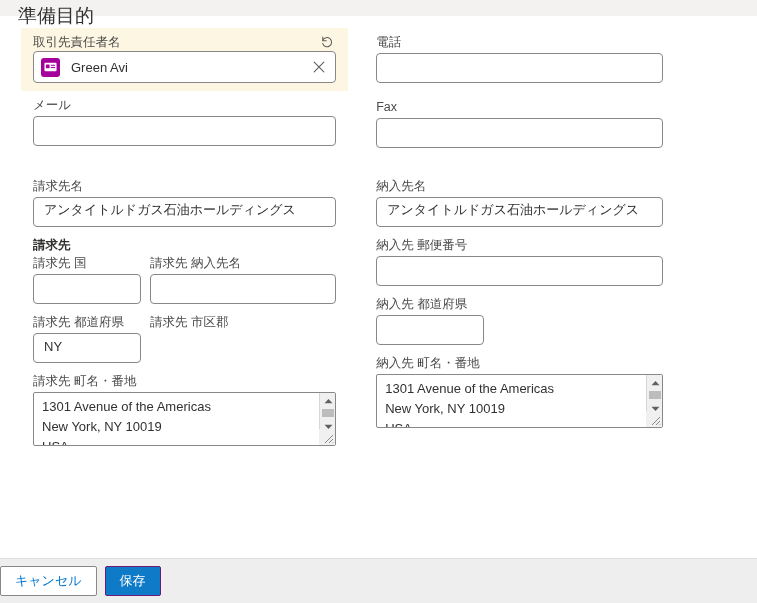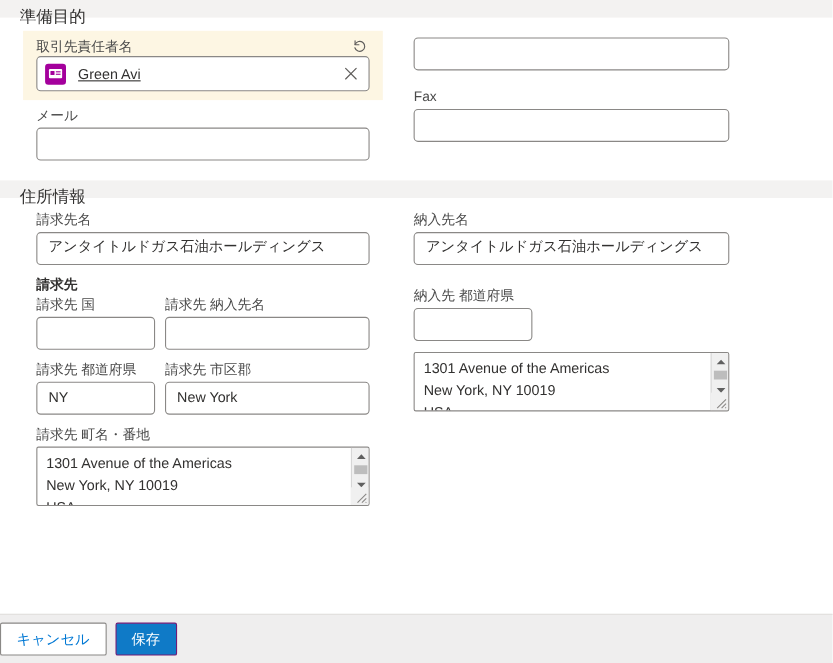--- a/index.html
+++ b/index.html
@@ -24,21 +24,21 @@
     width: 757px;
     height: 603px;
   }
 
   
   .section-header {
     background: #f3f2f1;
     height: 16px;
     line-height: 32px;
     padding: 0 0 0 18px;
-    font-size: 15px;
+    font-size: 19px;
     color: #323130;
     font-weight: 400;
     box-sizing: border-box;
   }
 
   
   .cols {
     display: flex;
     width: 699px;
     box-sizing: border-box;
@@ -112,21 +112,20 @@
   .lookup-box {
     position: relative;
     display: flex;
     align-items: center;
     height: 32px;
     background: #ffffff;
     border: 1px solid #8a8886;
     border-radius: 4px;
     box-sizing: border-box;
     padding: 0 6px 0 7px;
-    text-decoration: underline;
   }
   .contact-chip-icon {
     width: 19px;
     height: 19px;
     border-radius: 3px;
     background: #a4009c;
     flex: 0 0 auto;
     display: flex;
     align-items: center;
     justify-content: center;
@@ -295,33 +294,33 @@
 
       <div class="field">
         <div class="fld-label">メール</div>
         <input class="inp" type="text" value="" style="">
       </div>
     </div>
 
     <div class="col col-right">
       <div class="gap-6"></div>
       <div class="field">
+        <div class="fld-label">電話</div>
         <input class="inp" type="text" value="" style="">
       </div>
       <div class="gap-6"></div>
       <div class="field">
         <div class="fld-label">Fax</div>
         <input class="inp" type="text" value="" style="">
       </div>
     </div>
   </div>
 
   <div class="gap-18"></div>
 
-  <div class="section-header">住所情報</div>
 
   <div class="gap-12"></div>
 
   <div class="cols">
 
     <div class="col col-left">
 
       <div class="field">
         <div class="fld-label">請求先名</div>
         <input class="inp" type="text" value="アンタイトルドガス石油ホールディングス" style="">
@@ -342,21 +341,20 @@
 
       <div class="gap-10"></div>
 
       <div class="subrow">
         <div class="cell-narrow">
           <div class="fld-label">請求先 都道府県</div>
           <input class="inp" type="text" value="NY" style="">
         </div>
         <div class="cell-wide">
           <div class="fld-label">請求先 市区郡</div>
-          <input class="inp" type="text" value="New York" style="">
         </div>
       </div>
 
       <div class="gap-10"></div>
 
       <div>
         <div class="fld-label">請求先 町名・番地</div>
         <div class="ta-wrap">
           <div class="ta-text">1301 Avenue of the Americas
 New York, NY 10019
@@ -385,34 +383,39 @@
 
     <div class="col col-right">
 
       <div class="field">
         <div class="fld-label">納入先名</div>
         <input class="inp" type="text" value="アンタイトルドガス石油ホールディングス" style="">
       </div>
 
 
       <div class="subrow">
+        <div class="cell-wide">
+          <div class="fld-label">納入先 郵便番号</div>
+          <input class="inp" type="text" value="" style="">
+        </div>
       </div>
 
       <div class="gap-10"></div>
 
       <div class="subrow">
         <div class="cell-narrow">
           <div class="fld-label">納入先 都道府県</div>
           <input class="inp" type="text" value="" style="">
         </div>
       </div>
 
       <div class="gap-10"></div>
 
       <div>
+        <div class="fld-label">納入先 町名・番地</div>
         <div class="ta-wrap">
           <div class="ta-text">1301 Avenue of the Americas
 New York, NY 10019
 USA</div>
           <div class="ta-scroll">
             <div class="ta-arrow up">
               <svg width="9" height="6" viewBox="0 0 10 6" aria-hidden="true">
                   <path d="M5 0.8 L9.4 5.4 L0.6 5.4 Z" fill="#606060"></path>
                 </svg>
             </div>

